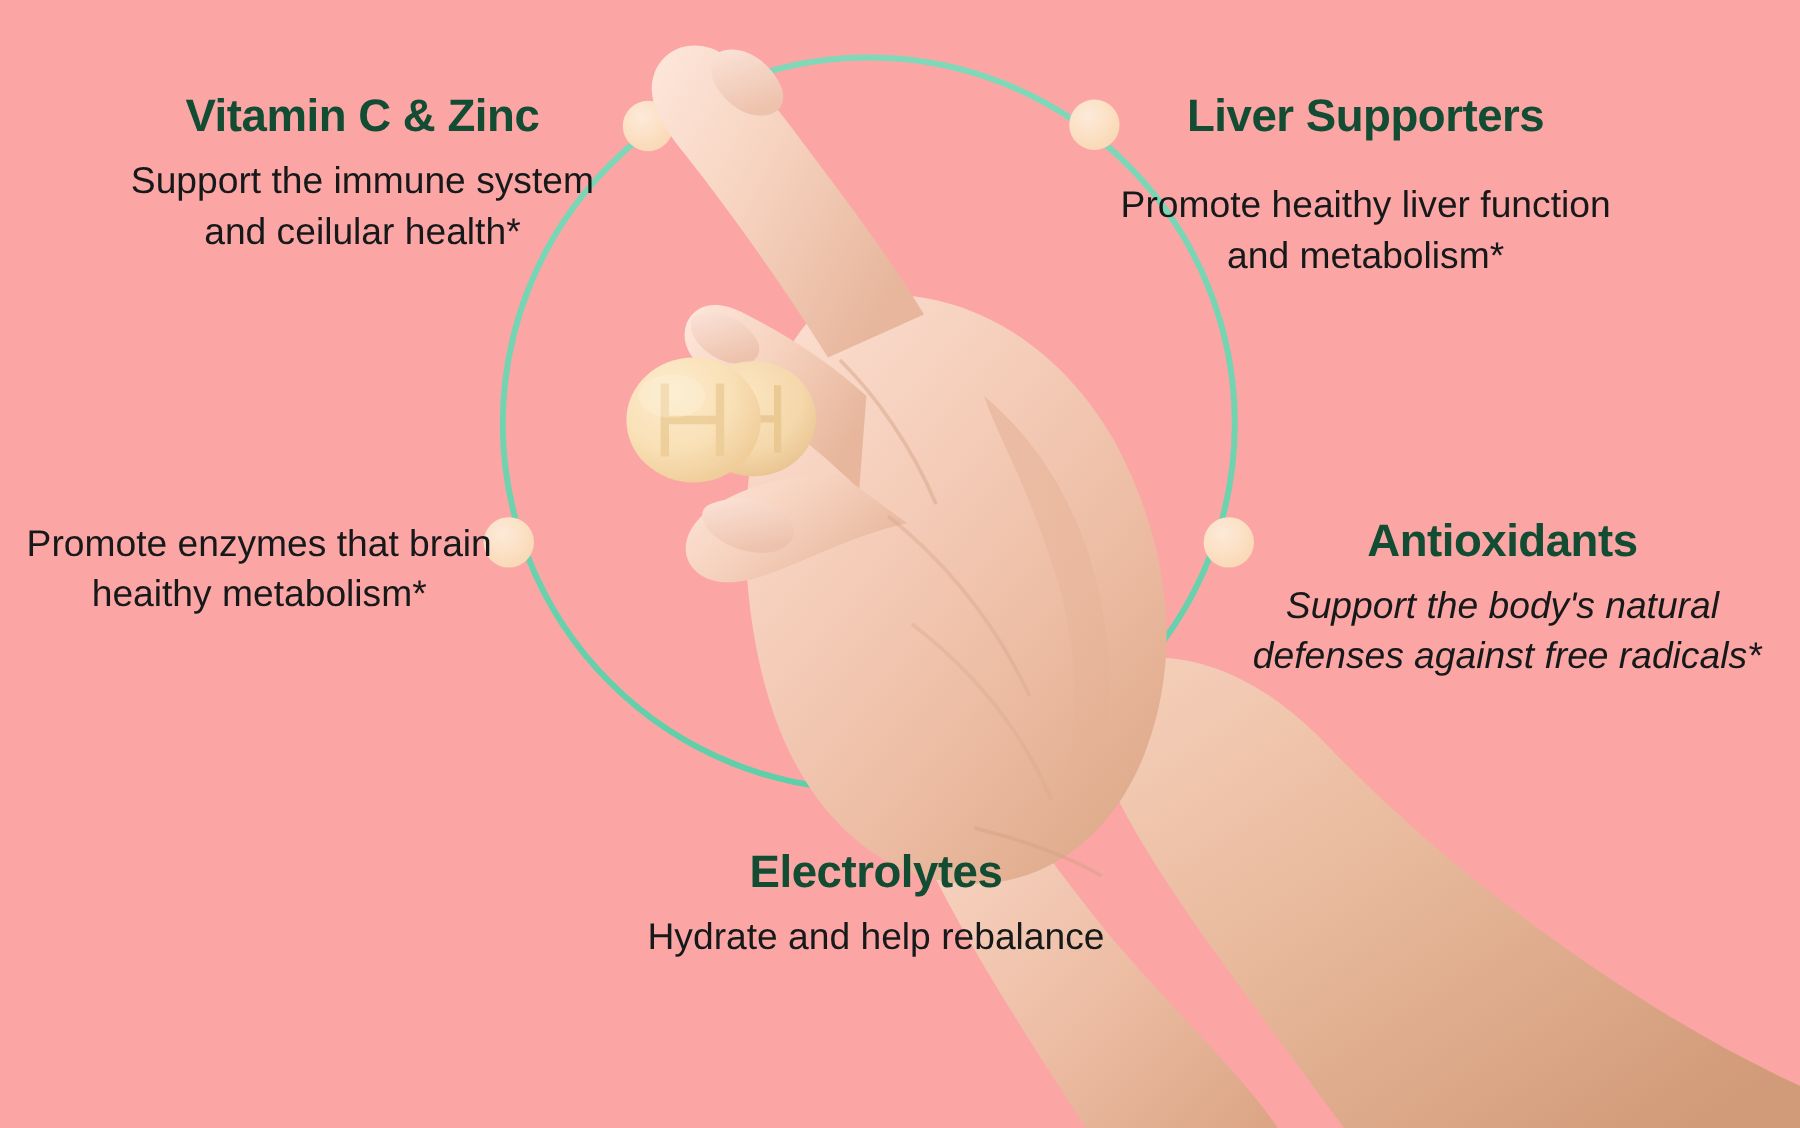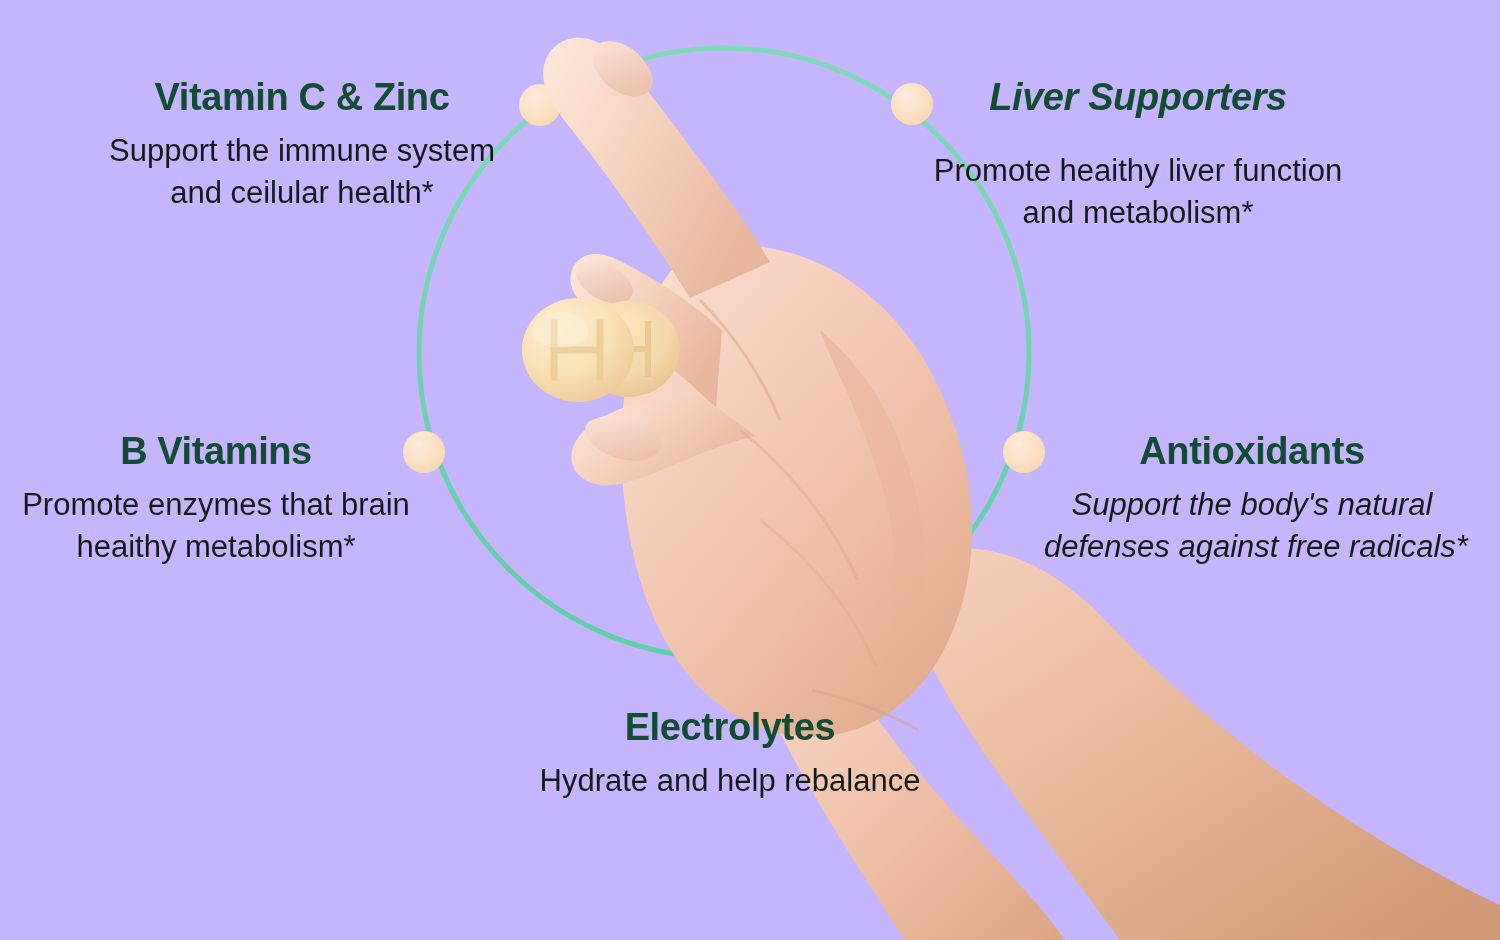--- a/index.html
+++ b/index.html
@@ -71,21 +71,21 @@
   
   #callout-vitamin-c  { left: 92px;   top: 78px;  width: 420px; }
   #callout-liver      { left: 928px;  top: 78px;  width: 420px; }
   #callout-b-vitamins { left: 8px;    top: 432px; width: 416px; }
   #callout-antiox     { left: 1044px; top: 432px; width: 416px; }
   #callout-electro    { left: 510px;  top: 708px; width: 440px; }
 </style>
 </head>
 <body style="background: rgb(223, 242, 239);">
 
-<div id="stage" style="background: #c4b5fd;">
+<div id="stage" style="background: #fca5a5;">
 
   <svg id="orbit-svg" viewBox="0 0 1500 940">
     <defs>
       <linearGradient id="ringGrad" x1="0" y1="0" x2="0" y2="1">
         <stop offset="0%" stop-color="#7fd9b9"></stop>
         <stop offset="55%" stop-color="#6fd3b0"></stop>
         <stop offset="100%" stop-color="#5ecfa8"></stop>
       </linearGradient>
       <radialGradient id="nodeGrad" cx="38%" cy="32%" r="78%">
         <stop offset="0%" stop-color="#fdeada"></stop>
@@ -191,29 +191,28 @@
 
   <div class="callout align-center" id="callout-vitamin-c">
     <p class="c-title" style="color: rgb(17, 76, 51);">Vitamin C &amp; Zinc</p>
     <p class="c-body" style="color: rgb(22, 25, 26);">
       <span>Support the immune system</span>
       <span>and ceilular health*</span>
     </p>
   </div>
 
   <div class="callout align-center" id="callout-liver">
-    <p class="c-title" style="color: rgb(17, 76, 51); font-style: italic;">Liver Supporters</p>
+    <p class="c-title" style="color: rgb(17, 76, 51);">Liver Supporters</p>
     <p class="c-body" style="color: rgb(22, 25, 26); margin-top: 32px;">
       <span>Promote heaithy liver function</span>
       <span>and metabolism*</span>
     </p>
   </div>
 
   <div class="callout align-center" id="callout-b-vitamins">
-    <p class="c-title" style="color: rgb(17, 76, 51);">B Vitamins</p>
     <p class="c-body" style="color: rgb(22, 25, 26);">
       <span>Promote enzymes that brain</span>
       <span>heaithy metabolism*</span>
     </p>
   </div>
 
   <div class="callout align-center" id="callout-antiox">
     <p class="c-title" style="color: rgb(17, 76, 51);">Antioxidants</p>
     <p class="c-body" style="color: rgb(22, 25, 26); font-style: italic;">
       <span>Support the body's natural</span>

